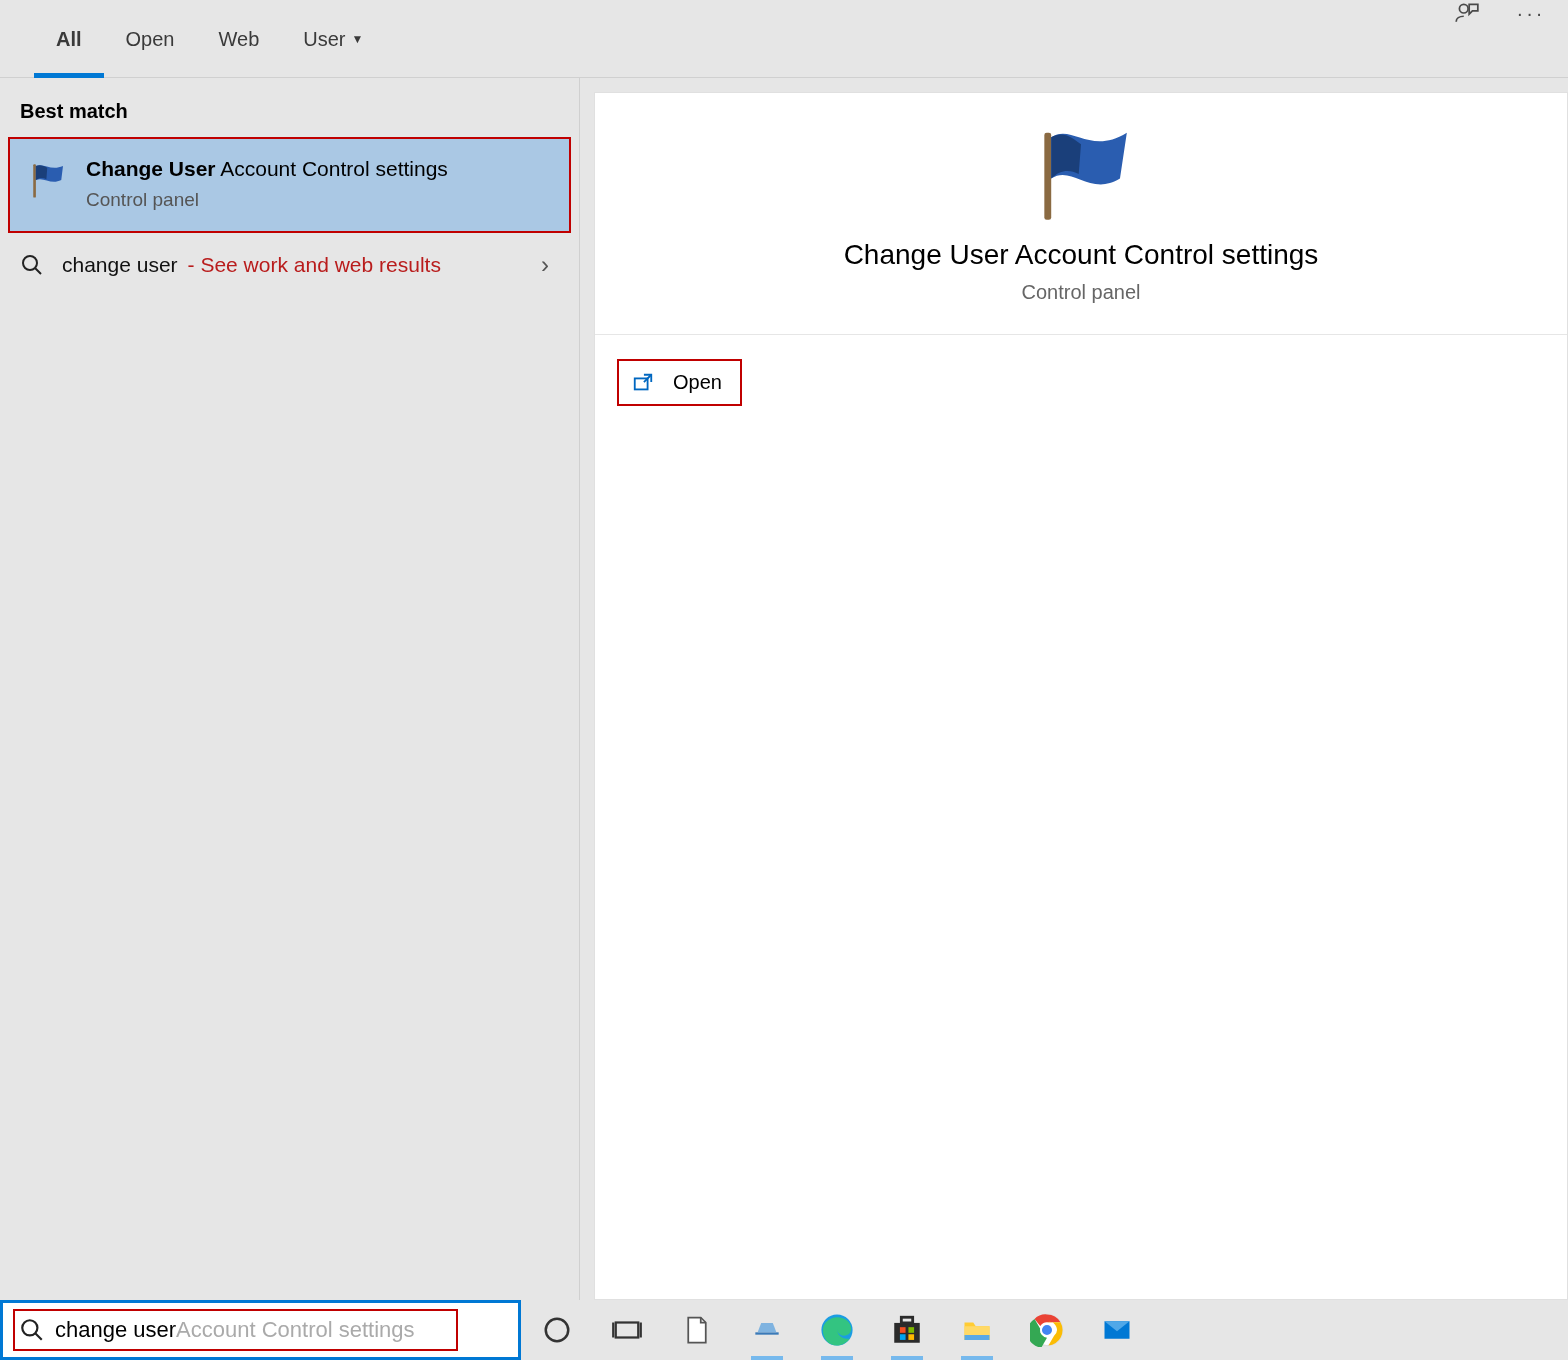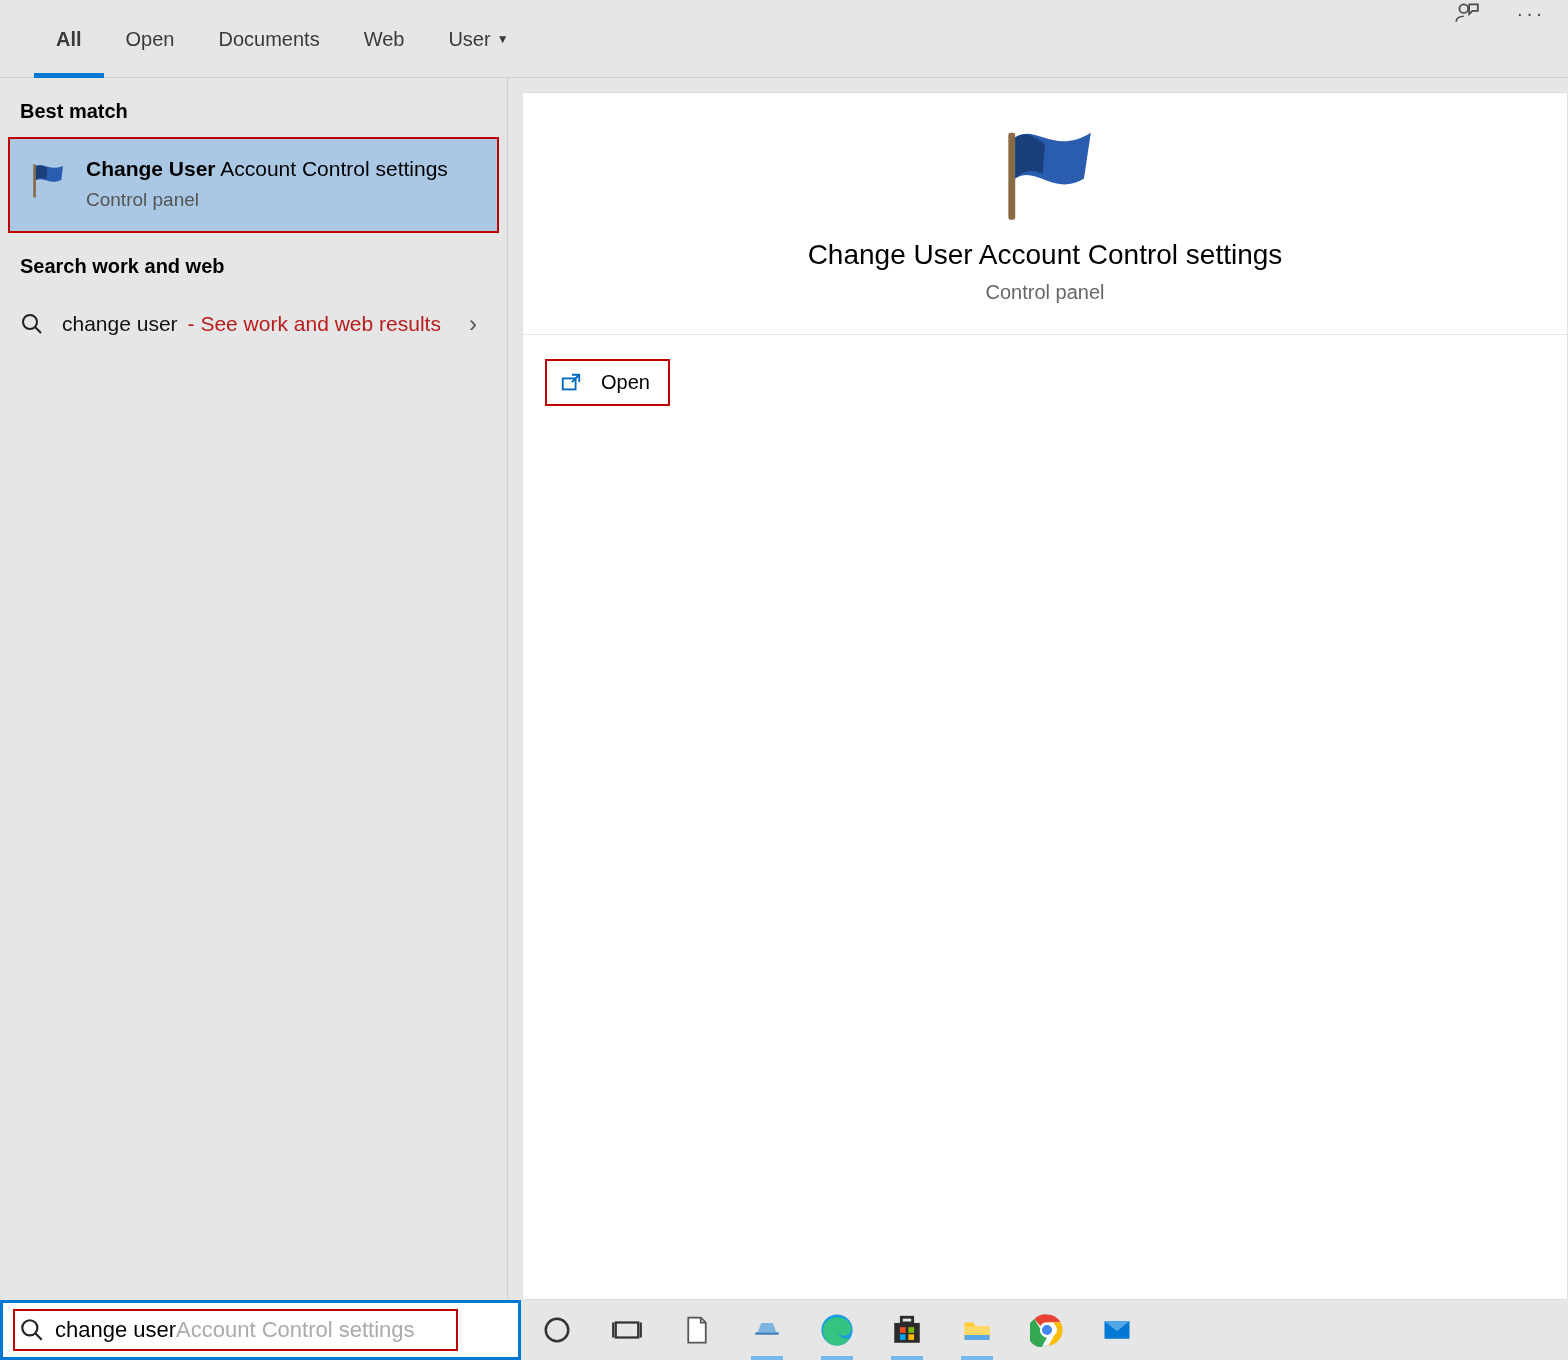--- a/index.html
+++ b/index.html
@@ -31,21 +31,21 @@
     left: 0; right: 0;
     height: 5px;
     background: #0078d4;
   }
   .tabbar .more-chevron { margin-left: 6px; font-size: 12px; }
   .tabbar .right-icons { position: absolute; right: 24px; display: flex; gap: 38px; align-items: center; }
   .tabbar .right-icons .icon { width: 26px; height: 26px; color: #4a4a4a; cursor: pointer; display:flex; align-items:center; justify-content:center;}
 
   
   .main { display: flex; height: calc(100% - 78px - 60px); }
-  .leftpane { width: 508px; background: #e6e6e6; border-right: 1px solid #d0d0d0; }
+  .leftpane { width: 580px; background: #e6e6e6; border-right: 1px solid #d0d0d0; }
   .rightpane { flex: 1; background: #e6e6e6; padding: 14px 0 0 14px; }
 
   .section-header { font-weight: 600; font-size: 20px; padding: 22px 20px 14px 20px; }
 
   .best-match-item {
     display: flex;
     align-items: flex-start;
     background: #aac8e4;
     padding: 16px 18px 20px 18px;
     margin: 0 8px;
@@ -126,21 +126,20 @@
   .flag-svg path.flag-body{fill:#2a5db0;}
   .flag-svg path.flag-shade{fill:#1a3f7a;}
   .flag-svg rect.pole{fill:#8a6a42;}
 </style>
 </head>
 <body>
 
 <div class="tabbar">
   <div class="tab active">All</div>
   <div class="tab">Open</div>
-  <div class="tab">Documents</div>
   <div class="tab">Web</div>
   <div class="tab">
     <span>User</span>
     <span class="more-chevron">▼</span>
   </div>
   <div class="right-icons">
     <div class="icon">
       <svg viewBox="0 0 24 24" width="26" height="26" fill="none" stroke="currentColor" stroke-width="1.6">
         <circle cx="9" cy="8" r="4"></circle>
           <path d="M2 20c0-3 3-5 7-5"></path>
@@ -164,21 +163,20 @@
         </svg>
       </span>
       <div>
         <div class="title">
           <span class="bold">Change User</span><span> Account Control settings</span>
         </div>
         <div class="subtitle">Control panel</div>
       </div>
     </div>
 
-    <div class="section-header">Search work and web</div>
 
     <div class="search-web-row">
       <span class="sicon">
         <svg viewBox="0 0 24 24" width="24" height="24" fill="none" stroke="#222" stroke-width="2">
           <circle cx="10" cy="10" r="7"></circle>
             <line x1="21" y1="21" x2="15" y2="15"></line>
         </svg>
       </span>
       <span class="query">change user</span>
       <span class="hint">- See work and web results</span>

